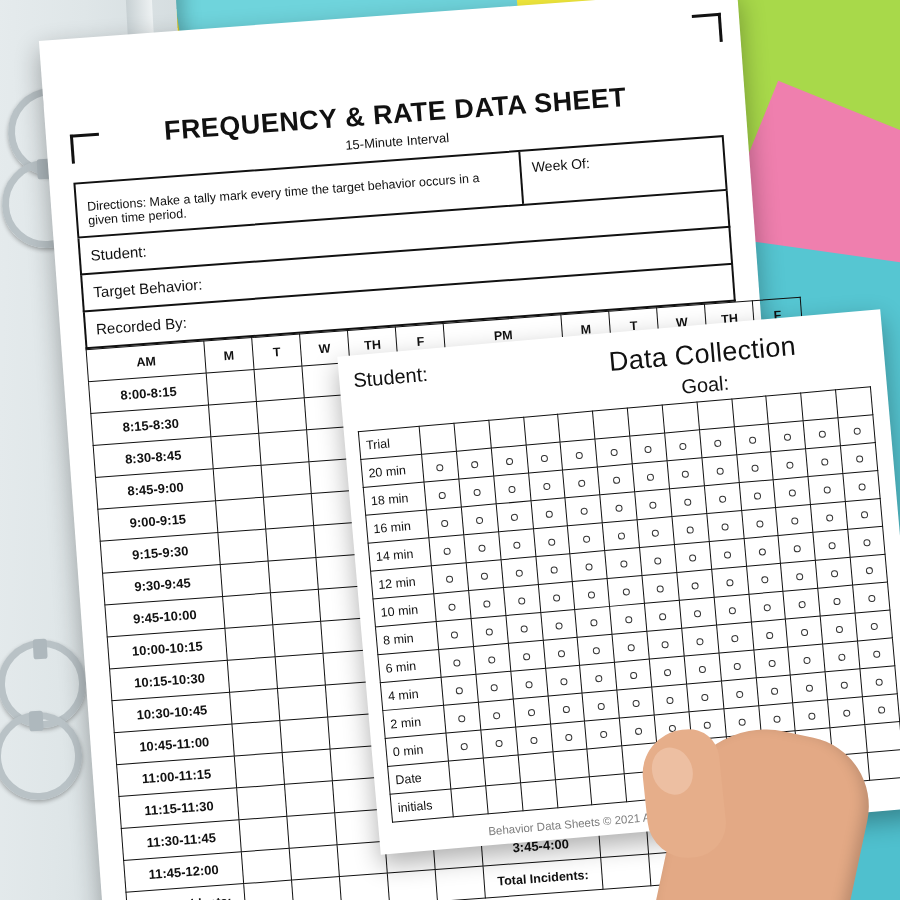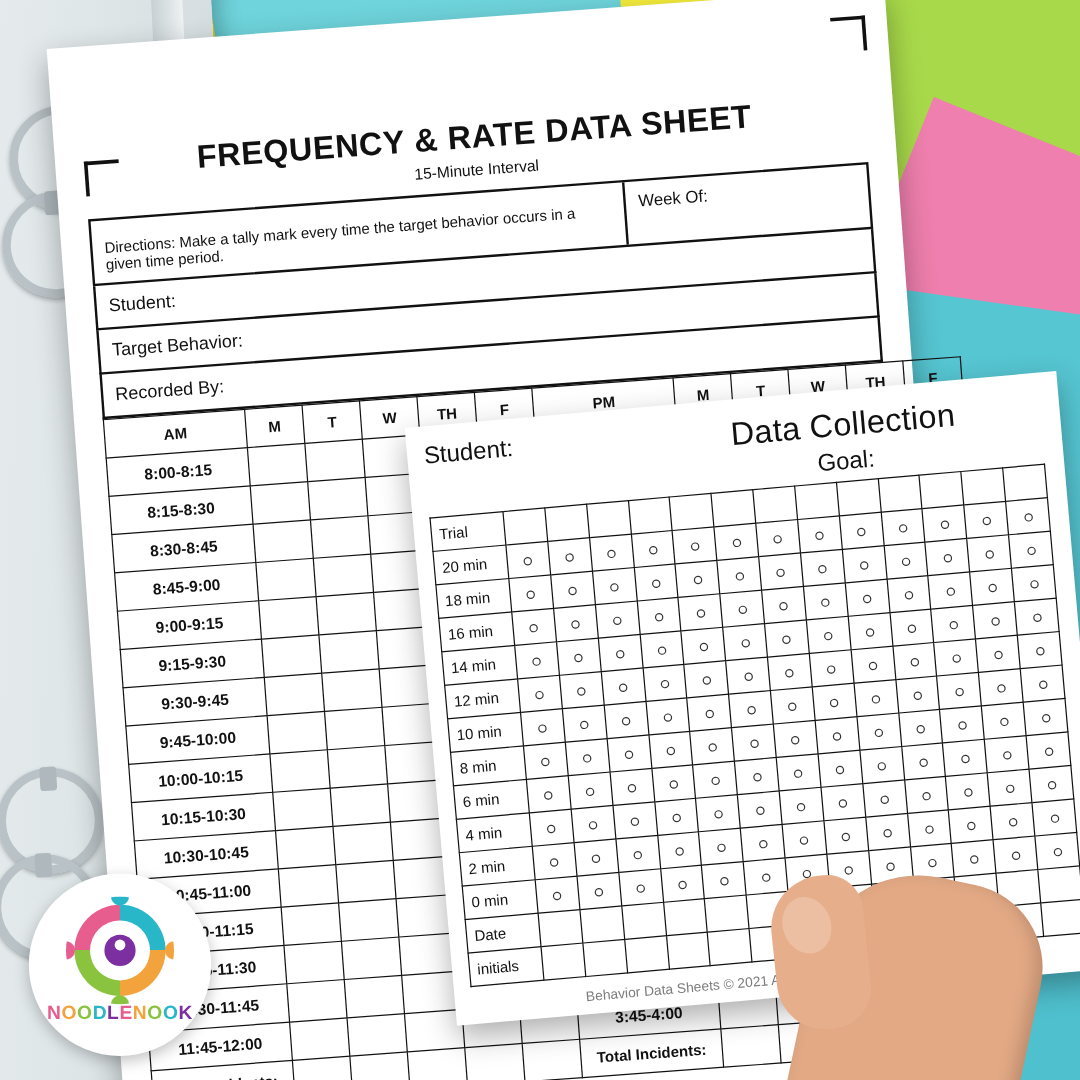--- a/index.html
+++ b/index.html
@@ -964,22 +964,14 @@
       <div class="dc-footer">Behavior Data Sheets © 2021 Ayodele Jones at Noodlenook.net</div>
     </div>
   </div>
 
   <div class="hand">
     <div class="thumb">
       <div class="nail"></div>
     </div>
   </div>
 
-  <div class="logo">
-    <div class="gear">
-      <div class="gear-inner">
-        <div class="person"></div>
-      </div>
-    </div>
-    <div class="logo-text" id="logo-text"><span>N</span><span>O</span><span>O</span><span>D</span><span>L</span><span>E</span><span>N</span><span>O</span><span>O</span><span>K</span></div>
-  </div>
 
 </div>
 
 </body></html>

